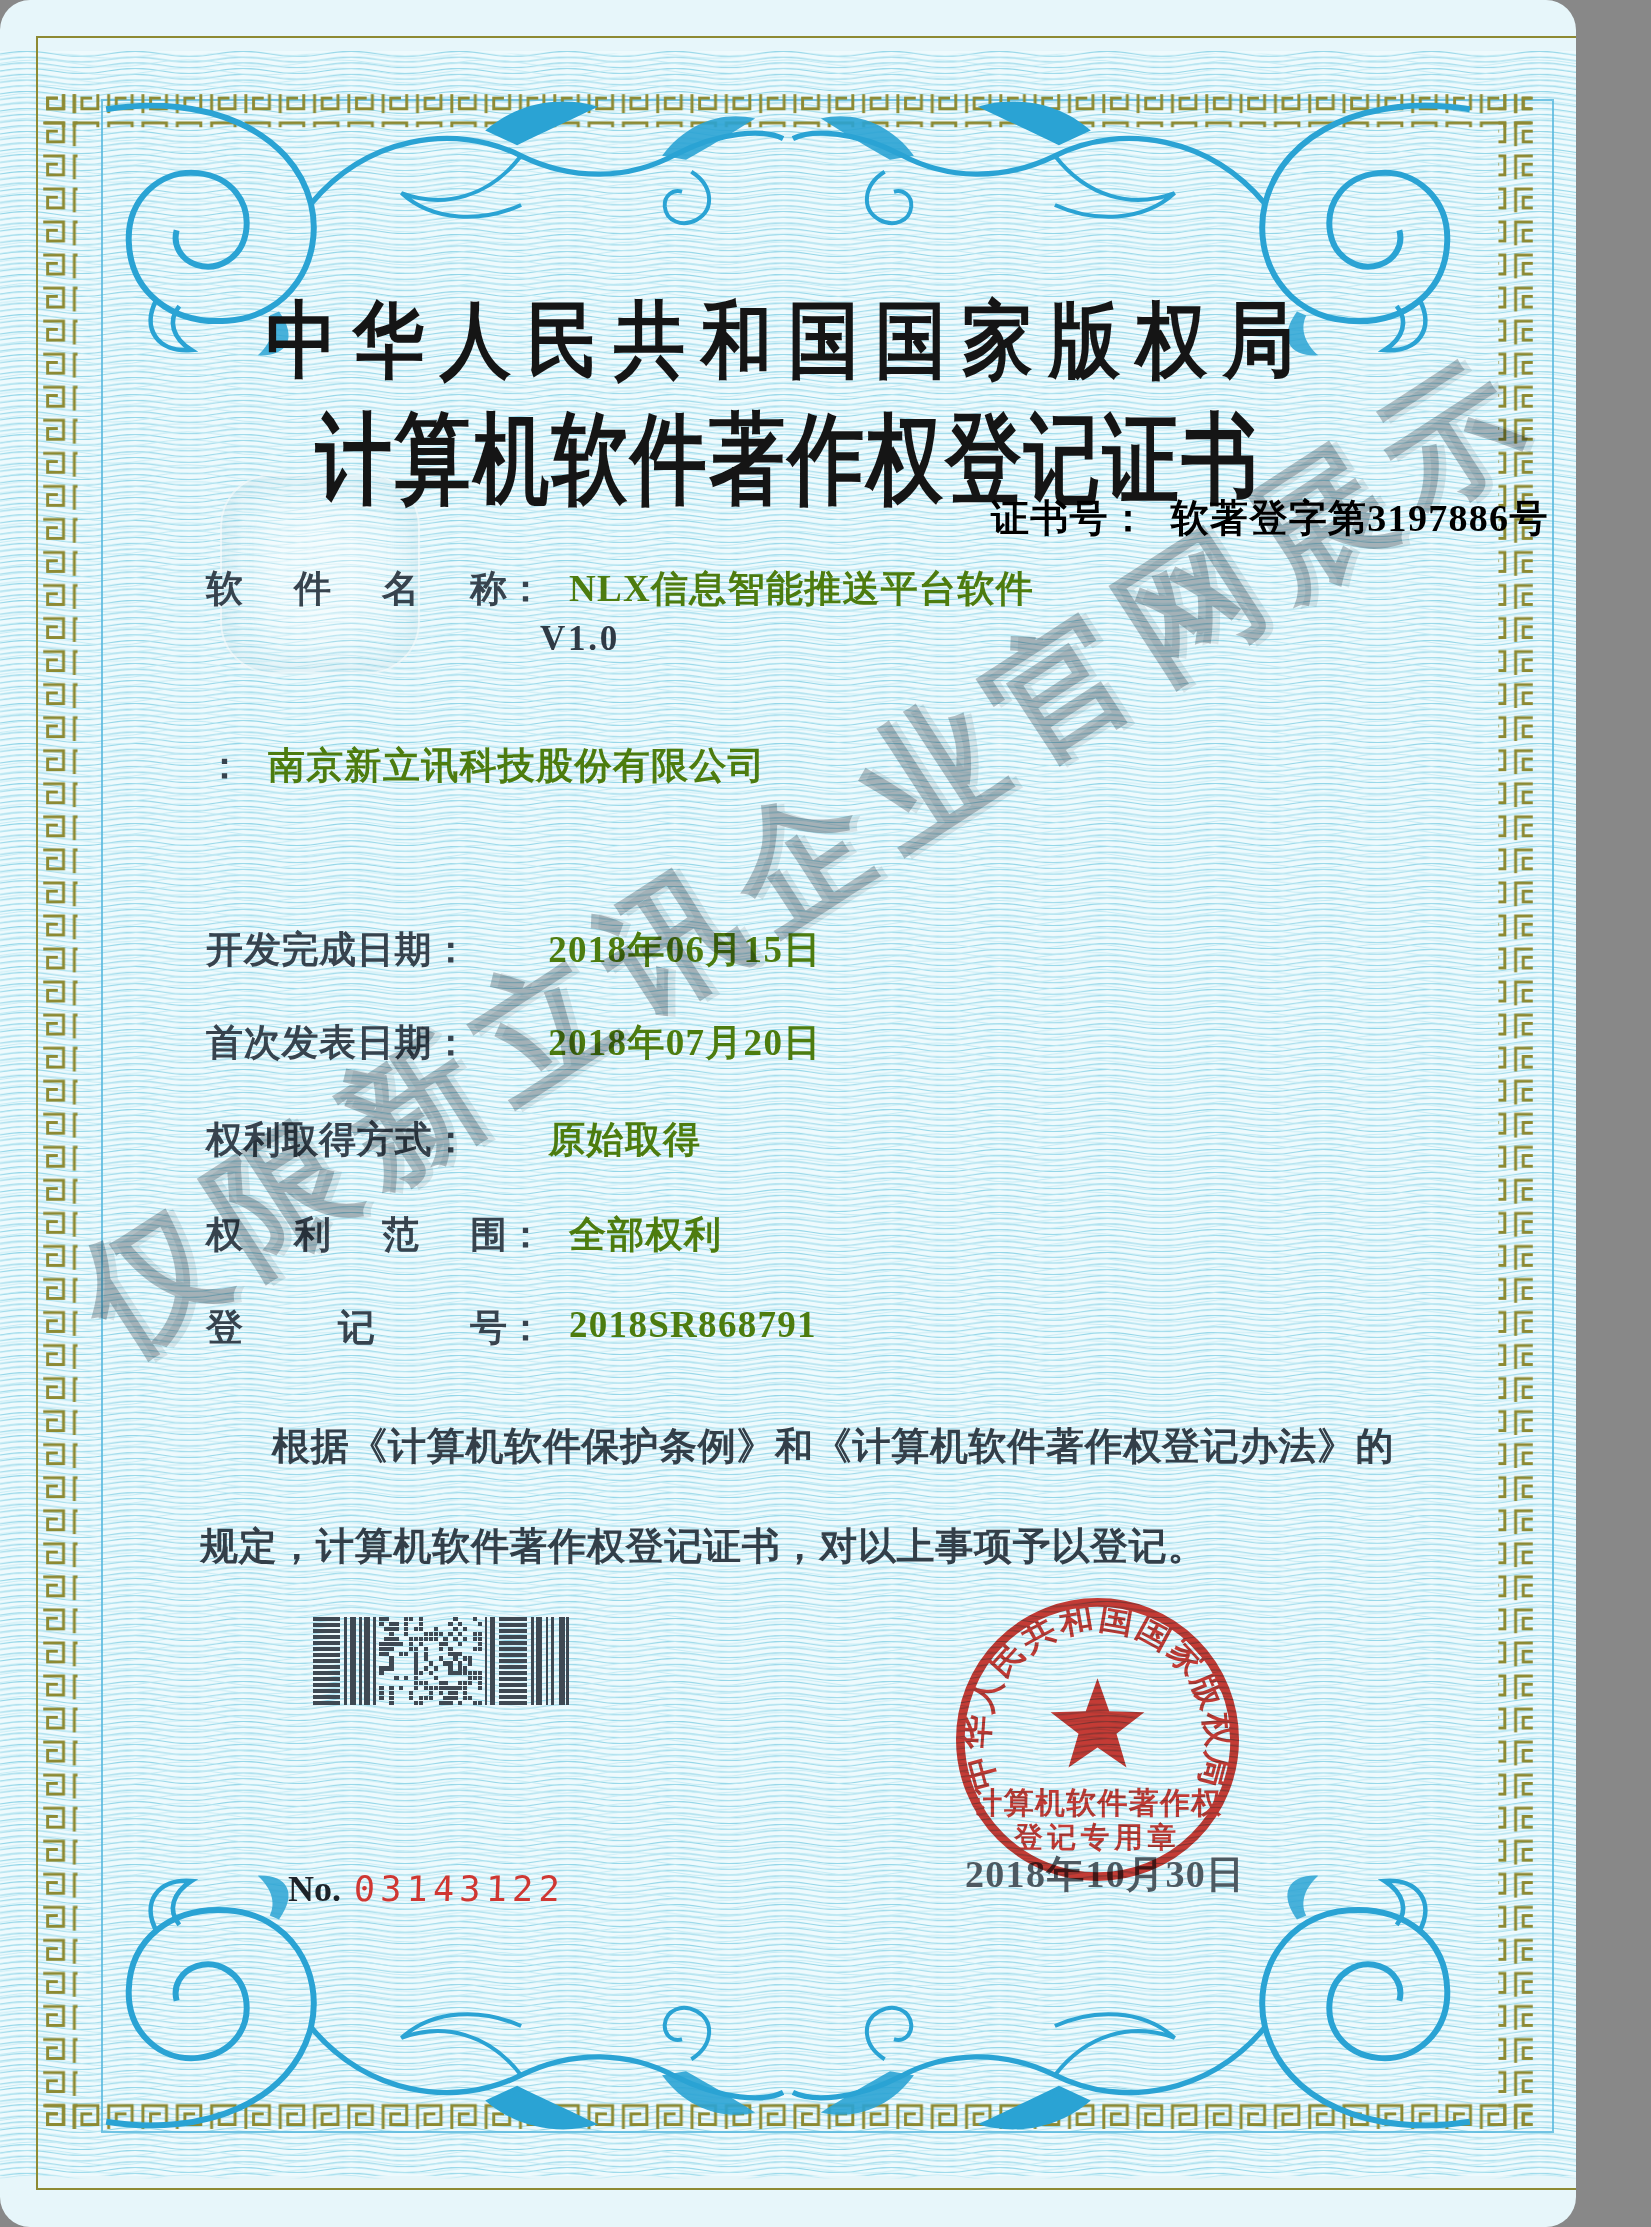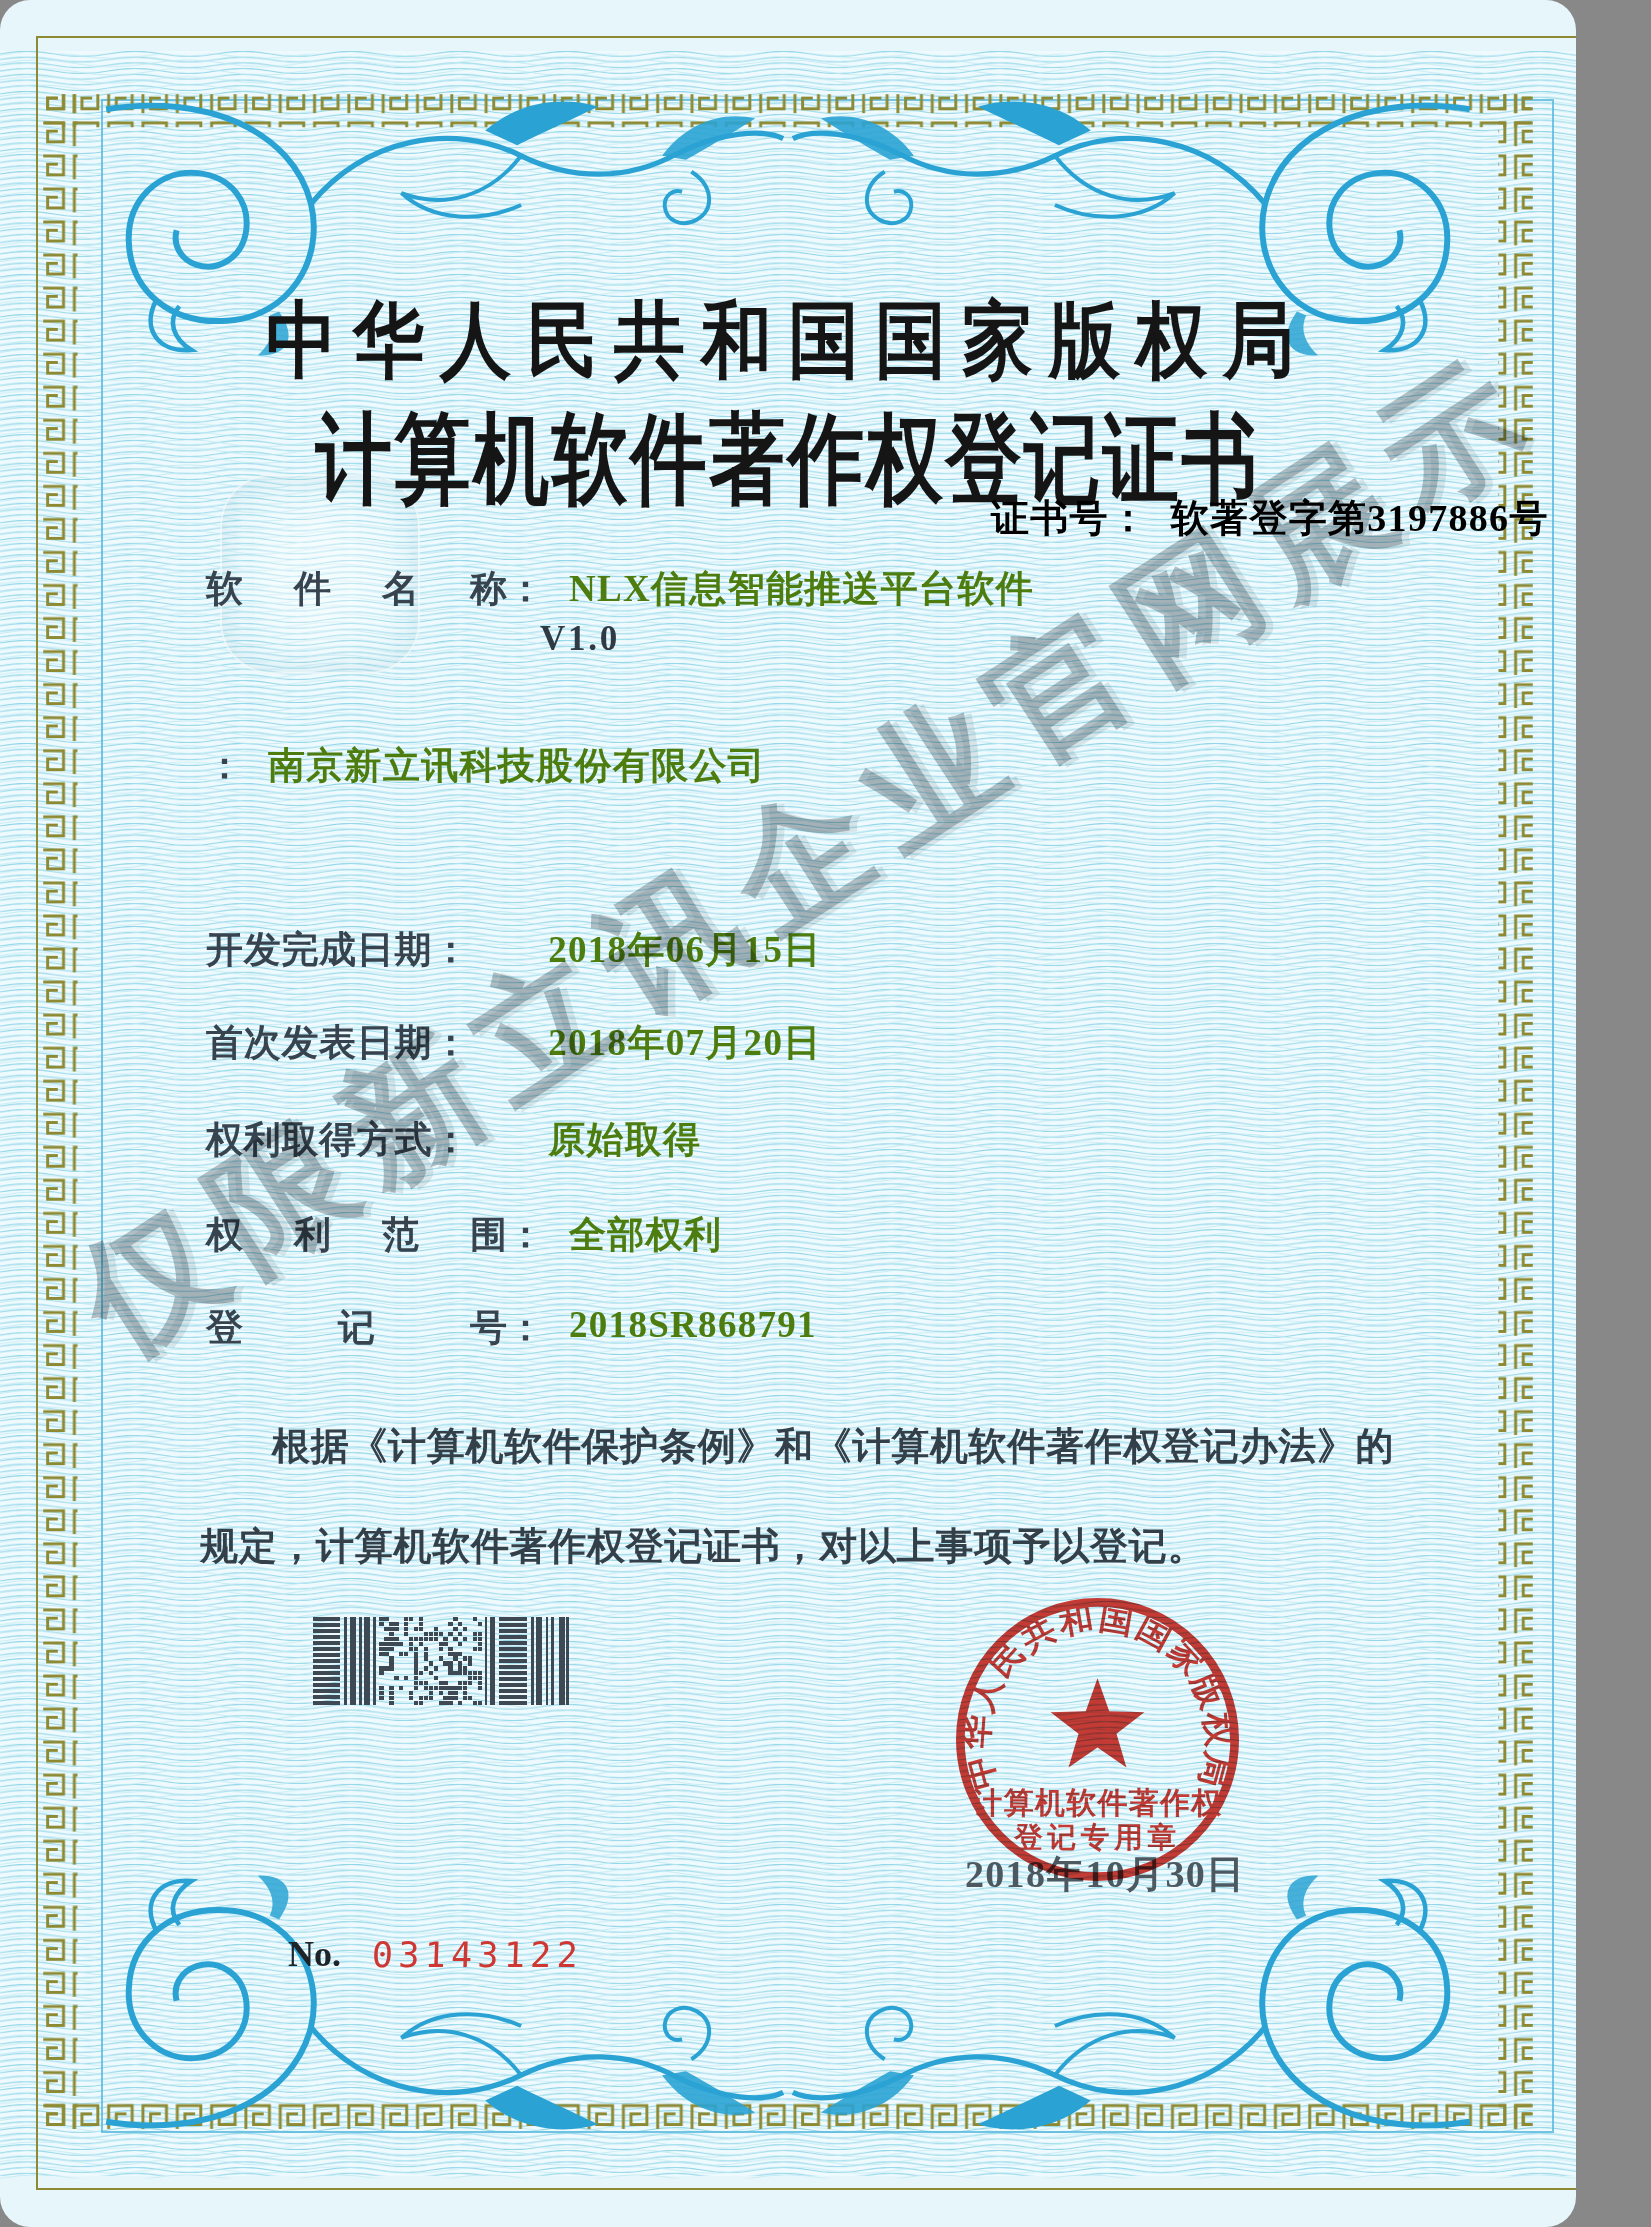--- a/index.html
+++ b/index.html
@@ -60,21 +60,21 @@
   .stmt1{left:272px;top:1421px;}
   .stmt2{left:200px;top:1521px;}
   
   .barcode{position:absolute;left:313px;top:1617px;z-index:5;}
   
   .seal{position:absolute;left:951px;top:1593px;width:293px;height:293px;z-index:6;
     mix-blend-mode:multiply;opacity:.94;}
   .seal-date{position:absolute;left:965px;top:1849px;width:269px;z-index:5;text-align:center;
     font-size:38px;font-weight:600;color:var(--c-datetext);letter-spacing:1.3px;white-space:nowrap;}
   
-  .no-row{position:absolute;left:288px;top:1933px;z-index:5;display:flex;align-items:flex-end;gap:31px;}
+  .no-row{position:absolute;left:288px;top:1868px;z-index:5;display:flex;align-items:center;gap:13px;}
   .no-lbl{font-size:36px;color:#1d2329;font-weight:600;}
   .no-val{font-family:"DejaVu Sans Mono",monospace;font-size:35px;color:var(--c-number_red);
     letter-spacing:5.3px;transform:skewX(-2deg);}
   
   .watermark{position:absolute;left:-40px;top:769px;width:1679px;z-index:9;text-align:center;
     font-family:"DejaVu Sans","Liberation Sans",sans-serif;
     font-size:136px;font-weight:700;letter-spacing:18.7px;white-space:nowrap;
     color:rgba(106,117,123,.44);mix-blend-mode:multiply;
     text-shadow:6px 4.7px 0 rgba(106,117,123,.16);
     transform:rotate(-33deg);transform-origin:50% 50%;}

